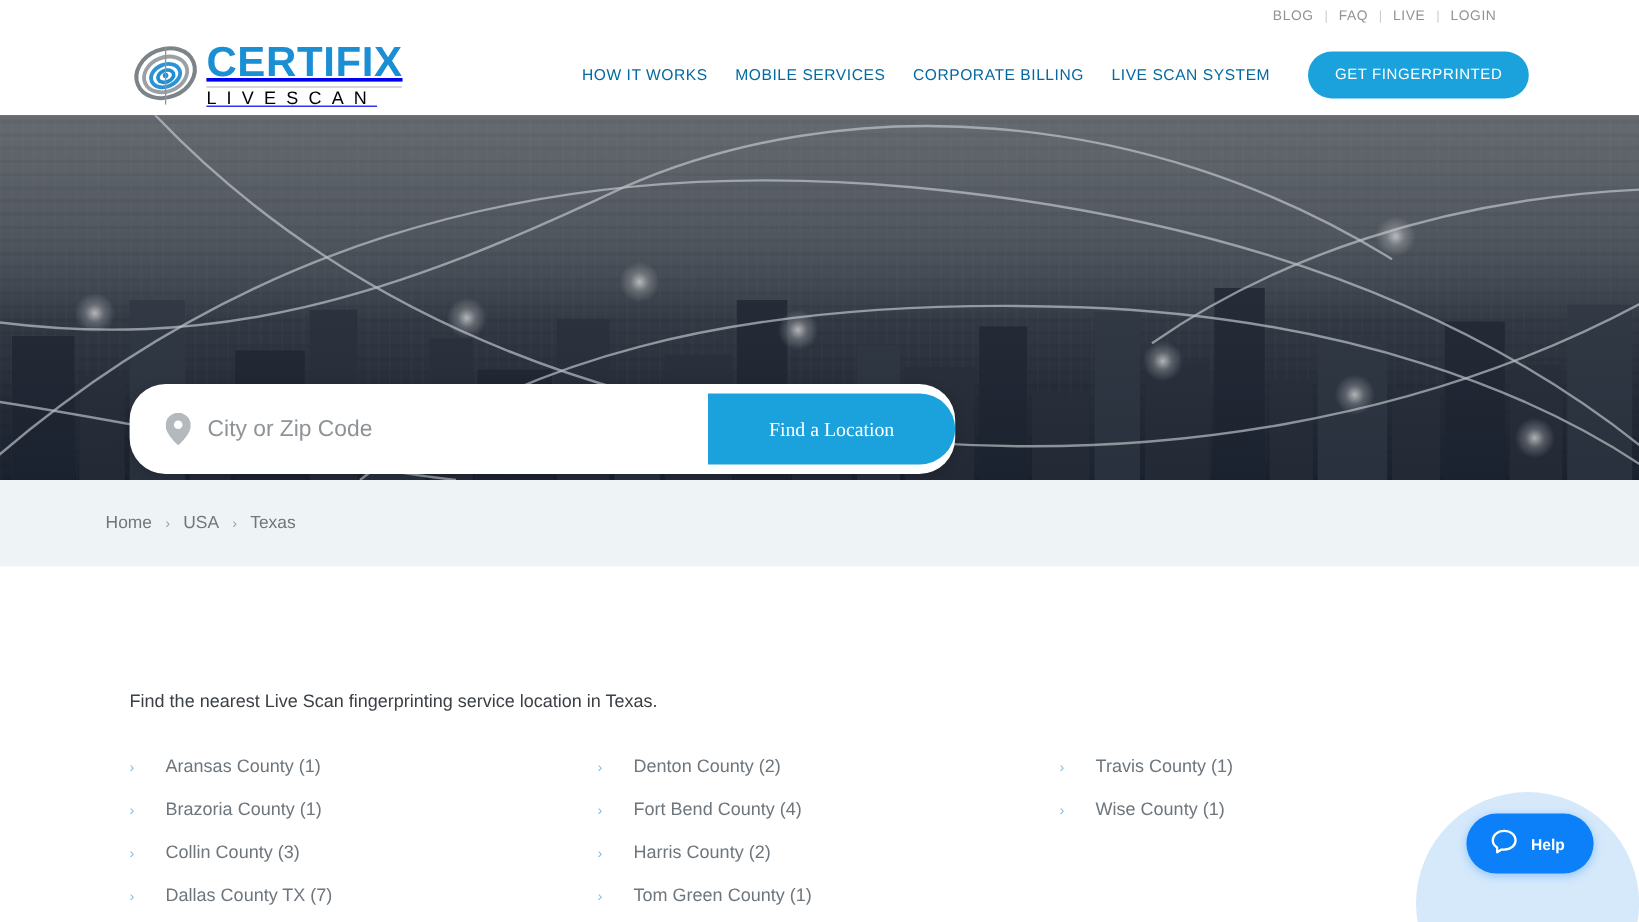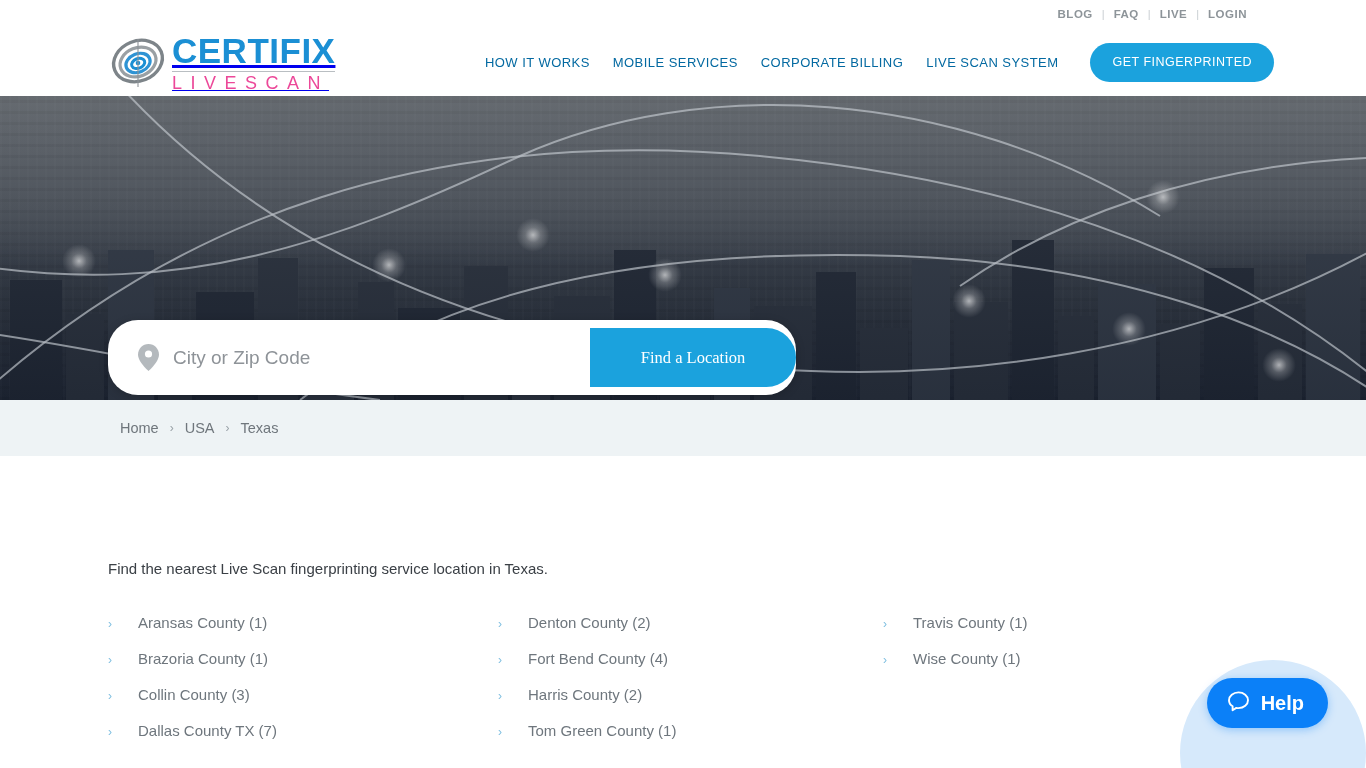--- a/index.html
+++ b/index.html
@@ -9,39 +9,39 @@
     background: #ffffff; overflow: hidden;
   }
 
   
   .topbar {
     height: 28px; display: flex; align-items: center;
     justify-content: flex-end; padding-right: 110px;
   }
   .topbar a {
     font-size: 11.5px; color: #8d9499; text-decoration: none;
-    letter-spacing: .5px; padding: 0 9px; font-weight: bold;
+    letter-spacing: .5px; padding: 0 9px;
   }
   .topbar .sep { color: #c8ced2; font-size: 11px; }
 
   
   .header {
     height: 68px; display: flex; align-items: center;
     padding: 0 92px 0 108px; position: relative;
   }
   .logo { display: flex; align-items: center; height: 64px; }
   .logo-mark { width: 62px; height: 58px; flex: 0 0 62px; margin-right: 2px; }
   .logo-text { display: flex; flex-direction: column; line-height: 1; }
   .logo-top {
     font-size: 35px; font-weight: 700; color: #1b8fd4;
     letter-spacing: 0.5px;
   }
   .logo-rule { height: 1px; background: #b9bec2; margin: 3px 0 2px 0; }
   .logo-bottom {
-    font-size: 18px; font-weight: 400; color: #ec4899;
+    font-size: 15px; font-weight: 400; color: #000000;
     letter-spacing: 8.5px;
   }
 
   .nav {
     margin-left: auto; display: flex; align-items: center; gap: 23px;
   }
   .nav a {
     font-size: 13px; color: #0369a1; text-decoration: none;
     letter-spacing: .45px; white-space: nowrap;
   }
@@ -105,22 +105,22 @@
   .hero-opts {
     display: flex; align-items: center; margin-left: 48px; white-space: nowrap;
   }
   .curloc { display: flex; align-items: center; gap: 9px; cursor: pointer; }
   .curloc .lbl { color: #fff; font-size: 14.5px; font-weight: 600; }
   .or { color: #fff; font-size: 14.5px; margin: 0 18px 0 22px; font-weight: 600; }
   .browse { color: #29abe2; font-size: 14.5px; text-decoration: none; font-weight: 600; }
 
   
   .crumbs {
-    height: 56px; background: #eef3f5; display: flex; align-items: center;
-    padding-left: 120px; gap: 11px;
+    height: 72px; background: #eef3f5; display: flex; align-items: center;
+    padding-left: 88px; gap: 11px;
   }
   .crumbs a, .crumbs span.cur {
     font-size: 14.5px; color: #6f767c; text-decoration: none;
   }
   .crumbs .chev { color: #9aa2a8; font-size: 12px; }
 
   
   .main { padding: 76px 108px 0 108px; position: relative; }
   h1.title {
     font-size: 33px; color: #1d2227; font-weight: 700; letter-spacing: -.2px;
@@ -143,21 +143,21 @@
     position: absolute; right: 0px; bottom: -78px;
     width: 186px; height: 186px; border-radius: 50%; background: #d6e9fb;
   }
   .help-btn {
     position: absolute; right: 38px; bottom: 40px;
     height: 50px; padding: 0 24px 0 20px; border-radius: 25px;
     background: #0b80f8; border: none; cursor: pointer;
     display: flex; align-items: center; gap: 11px;
     box-shadow: 0 2px 8px rgba(11,128,248,.35);
   }
-  .help-btn .lbl { color: #fff; font-size: 20px; font-weight: 700; }
+  .help-btn .lbl { color: #fff; font-size: 13px; font-weight: 700; }
   .help-wrap { position: fixed; right: 0; bottom: 0; width: 260px; height: 200px; }
 </style>
 </head>
 <body>
 
 <div class="topbar">
   <a href="#">BLOG</a>
   <span class="sep">|</span>
   <a href="#">FAQ</a>
   <span class="sep">|</span>

